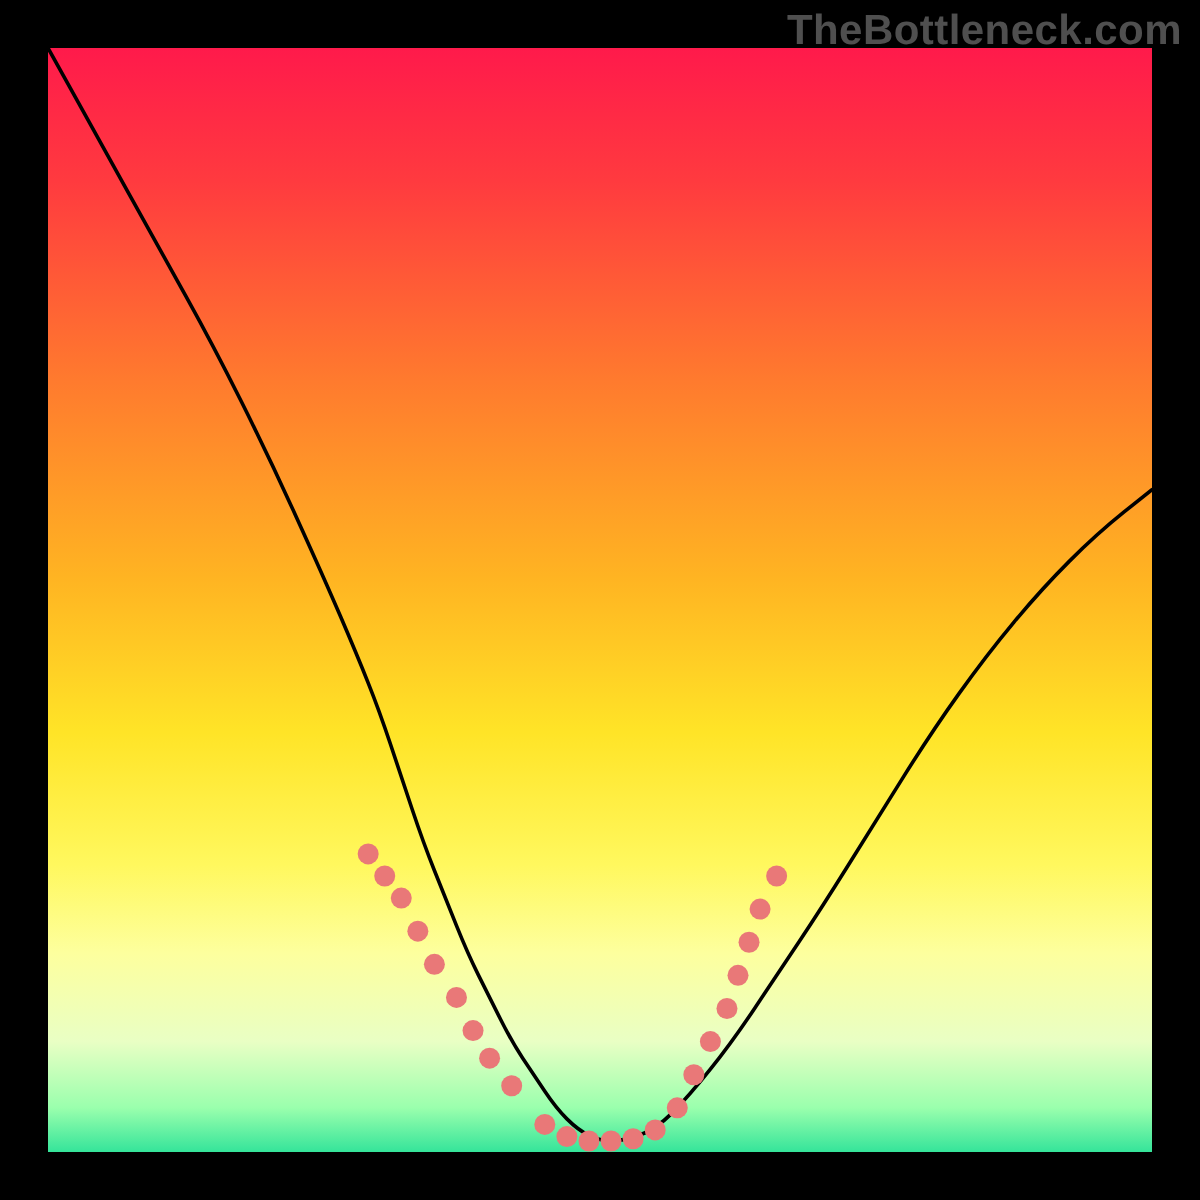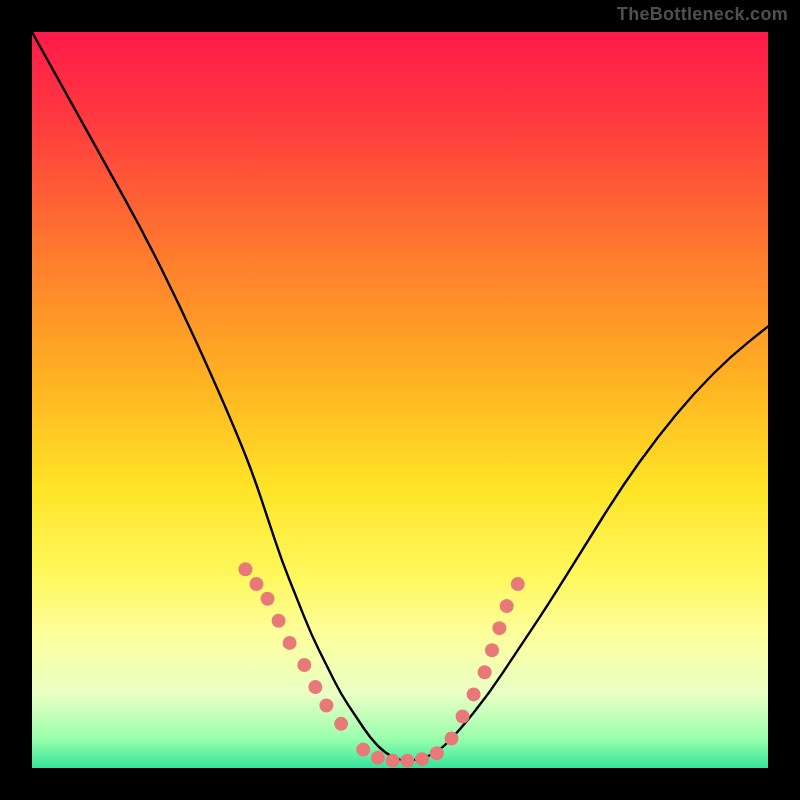--- a/index.html
+++ b/index.html
@@ -15,21 +15,21 @@
     position: relative;
     width: 800px;
     height: 800px;
     background: #000;
   }
   .watermark {
     position: absolute;
     top: 4px;
     right: 12px;
     color: #4f4f4f;
-    font-size: 18px;
+    font-size: 28px;
     font-weight: 600;
     letter-spacing: 0.3px;
     z-index: 5;
     user-select: none;
   }
   .plot {
     position: absolute;
     left: 32px;
     top: 32px;
     width: 736px;

